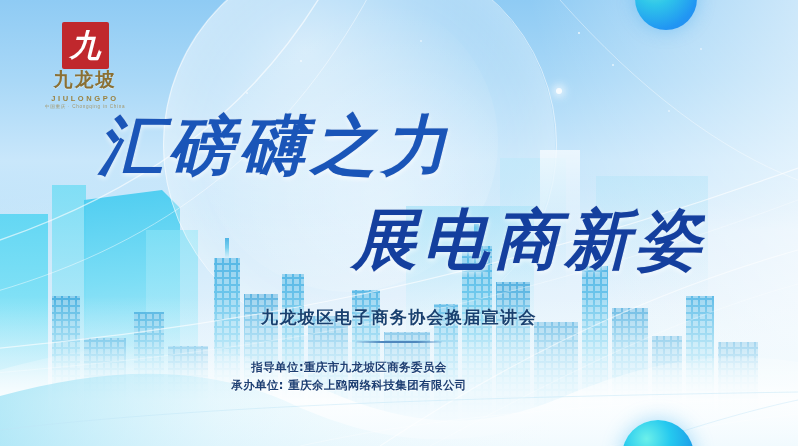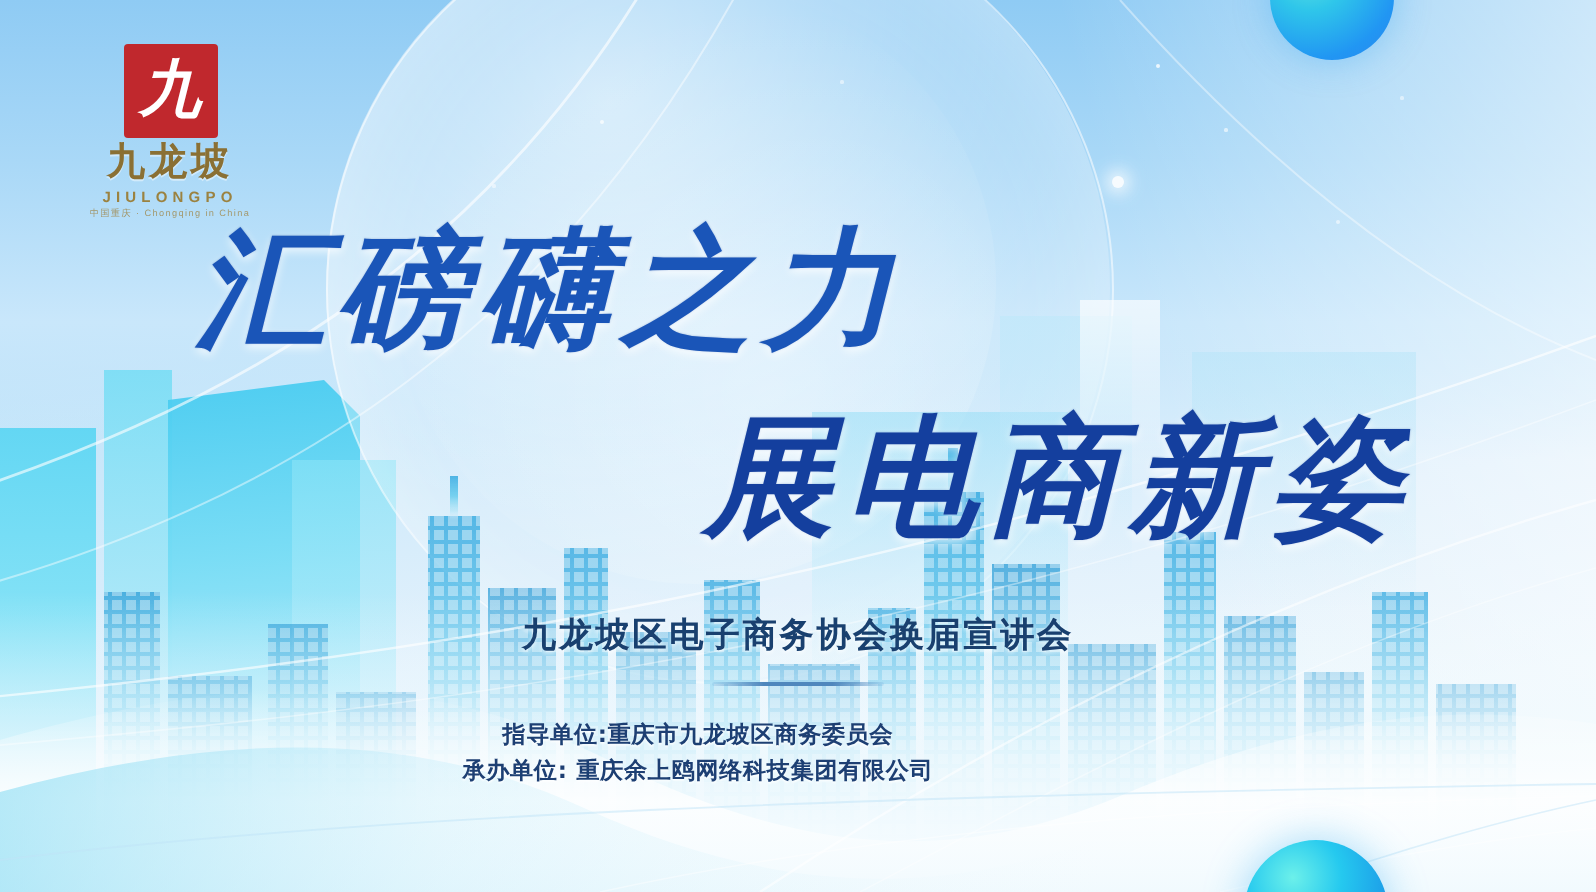--- a/index.html
+++ b/index.html
@@ -101,21 +101,21 @@
   }
   #logo-mark .glyph{
     position:absolute;left:0;right:0;top:50%;transform:translateY(-52%);
     color:#ffffff;font-family:"DejaVu Serif","Liberation Serif",serif;
     font-size:31px;line-height:1;font-weight:700;font-style:italic;
     letter-spacing:0;
   }
   #logo-name{
     margin-top:3px;
     color:#8a7034;
-    font-family:Liberation Serif, serif;
+    font-family:Liberation Mono, monospace;
     font-size:19px;font-weight:700;letter-spacing:2px;line-height:1.05;
     text-shadow:0 1px 0 rgba(255,255,255,.45);
     text-align:center;
   }
   #logo-pinyin{
     margin-top:2px;color:#9b8240;font-size:7.5px;letter-spacing:2.6px;font-weight:700;text-align:center;
   }
   #logo-tagline{
     margin-top:1px;color:#a08c55;font-size:4.6px;letter-spacing:.7px;opacity:.85;
   }

